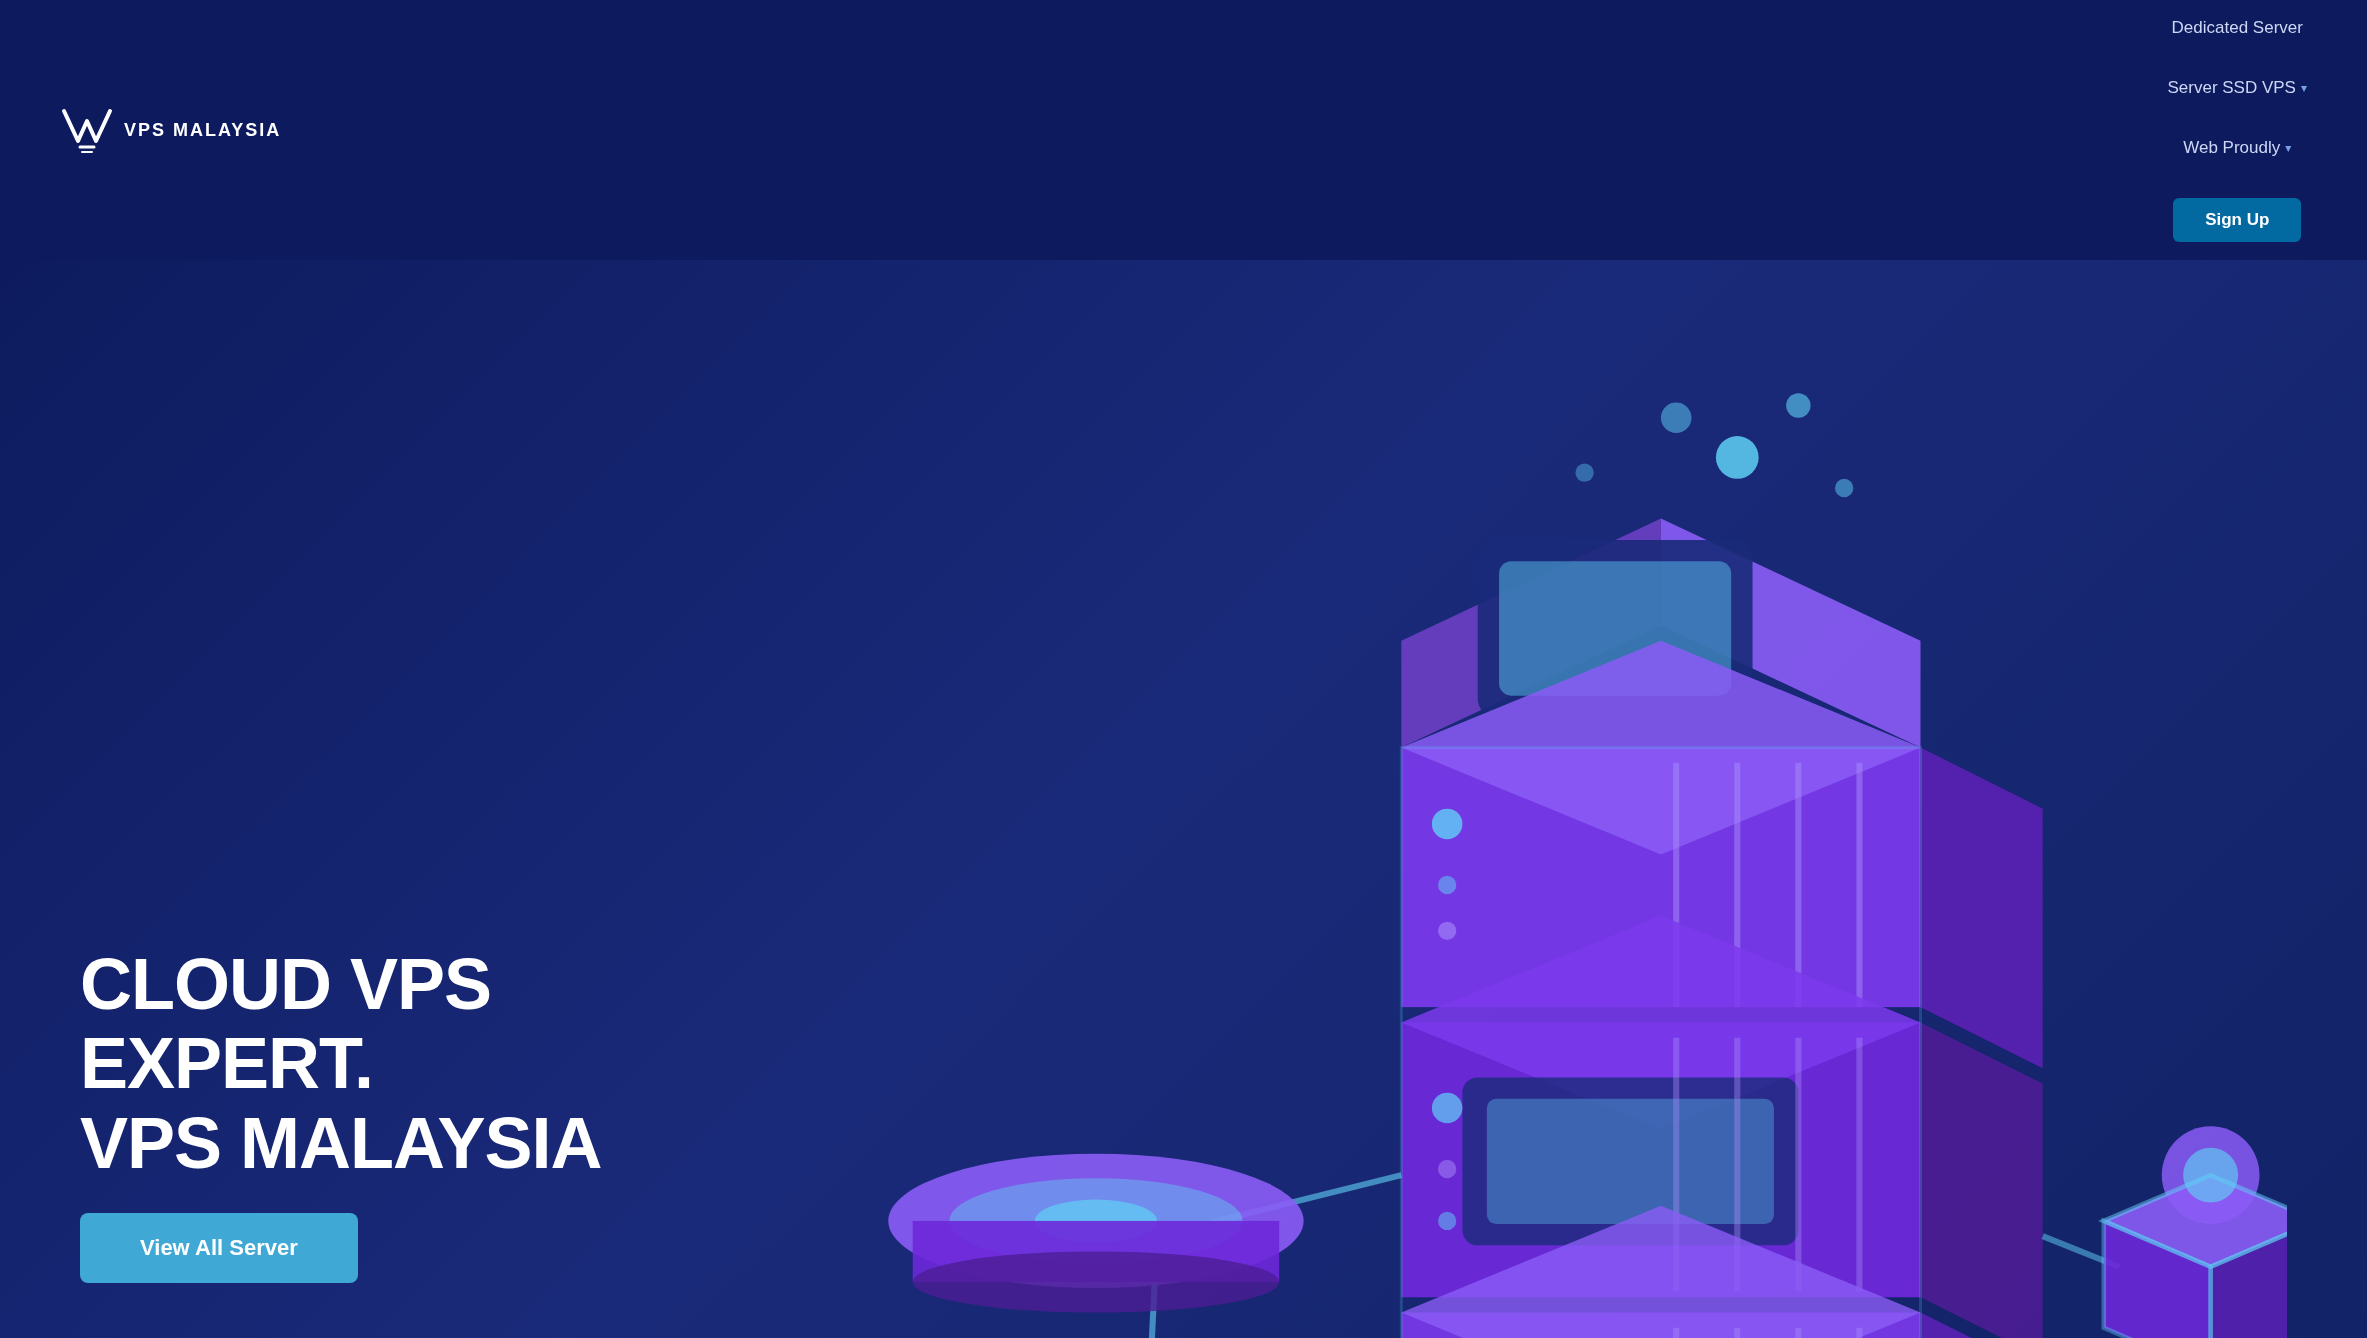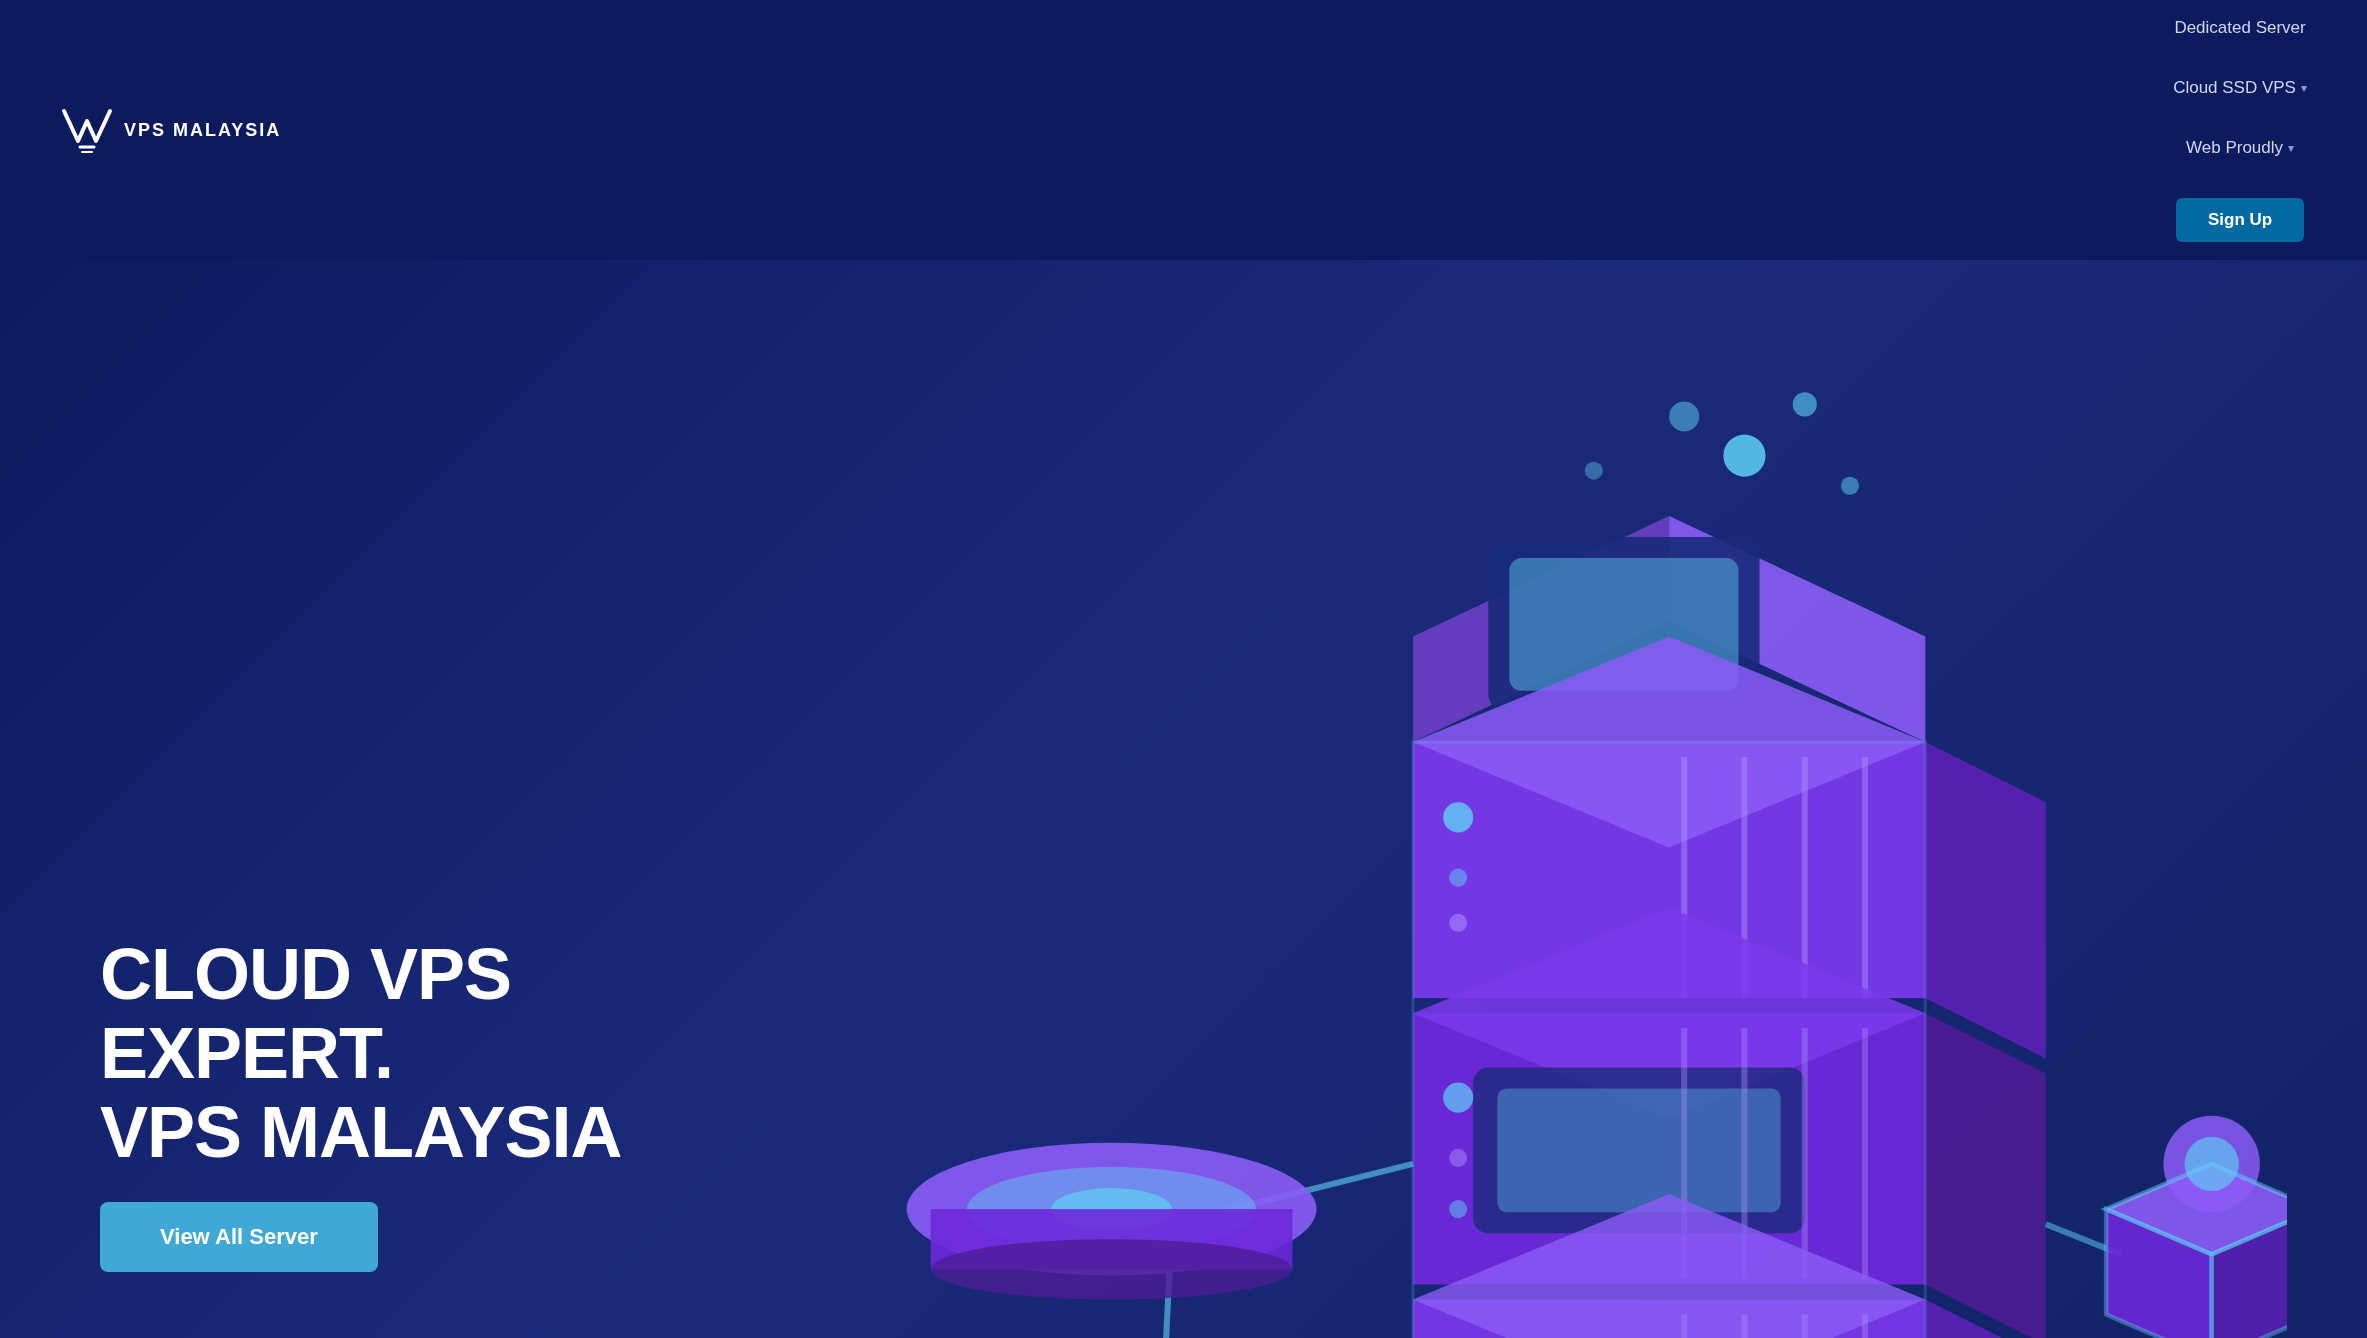--- a/index.html
+++ b/index.html
@@ -83,21 +83,20 @@
       padding: 60px 80px 80px 80px;
       min-height: calc(100vh - 90px);
       background: linear-gradient(135deg, #0d1b5e 0%, #1a2a7a 40%, #0f2060 100%);
       position: relative;
       overflow: hidden;
     }
 
     .hero-left {
       max-width: 680px;
       z-index: 2;
-      margin-left: 20px;
     }
 
     .hero-title {
       font-size: 72px;
       font-weight: 900;
       line-height: 1.1;
       margin-bottom: 30px;
       letter-spacing: -1px;
     }
 
@@ -152,21 +151,21 @@
       <line x1="22" y1="49" x2="32" y2="49" stroke="white" stroke-width="2" stroke-linecap="round"></line>
     </svg>
     <span class="logo-text">VPS MALAYSIA</span>
   </div>
 
   <div class="nav-links">
     <span class="nav-link">
       <span>Dedicated Server</span>
     </span>
     <span class="nav-link">
-      <span>Cloud SSD VPS</span>
+      <span>Server SSD VPS</span>
       <span class="chevron">▾</span>
     </span>
     <span class="nav-link">
       <span>Web Proudly</span>
       <span class="chevron">▾</span>
     </span>
     <button class="signup-btn">Sign Up</button>
   </div>
 </nav>
 

